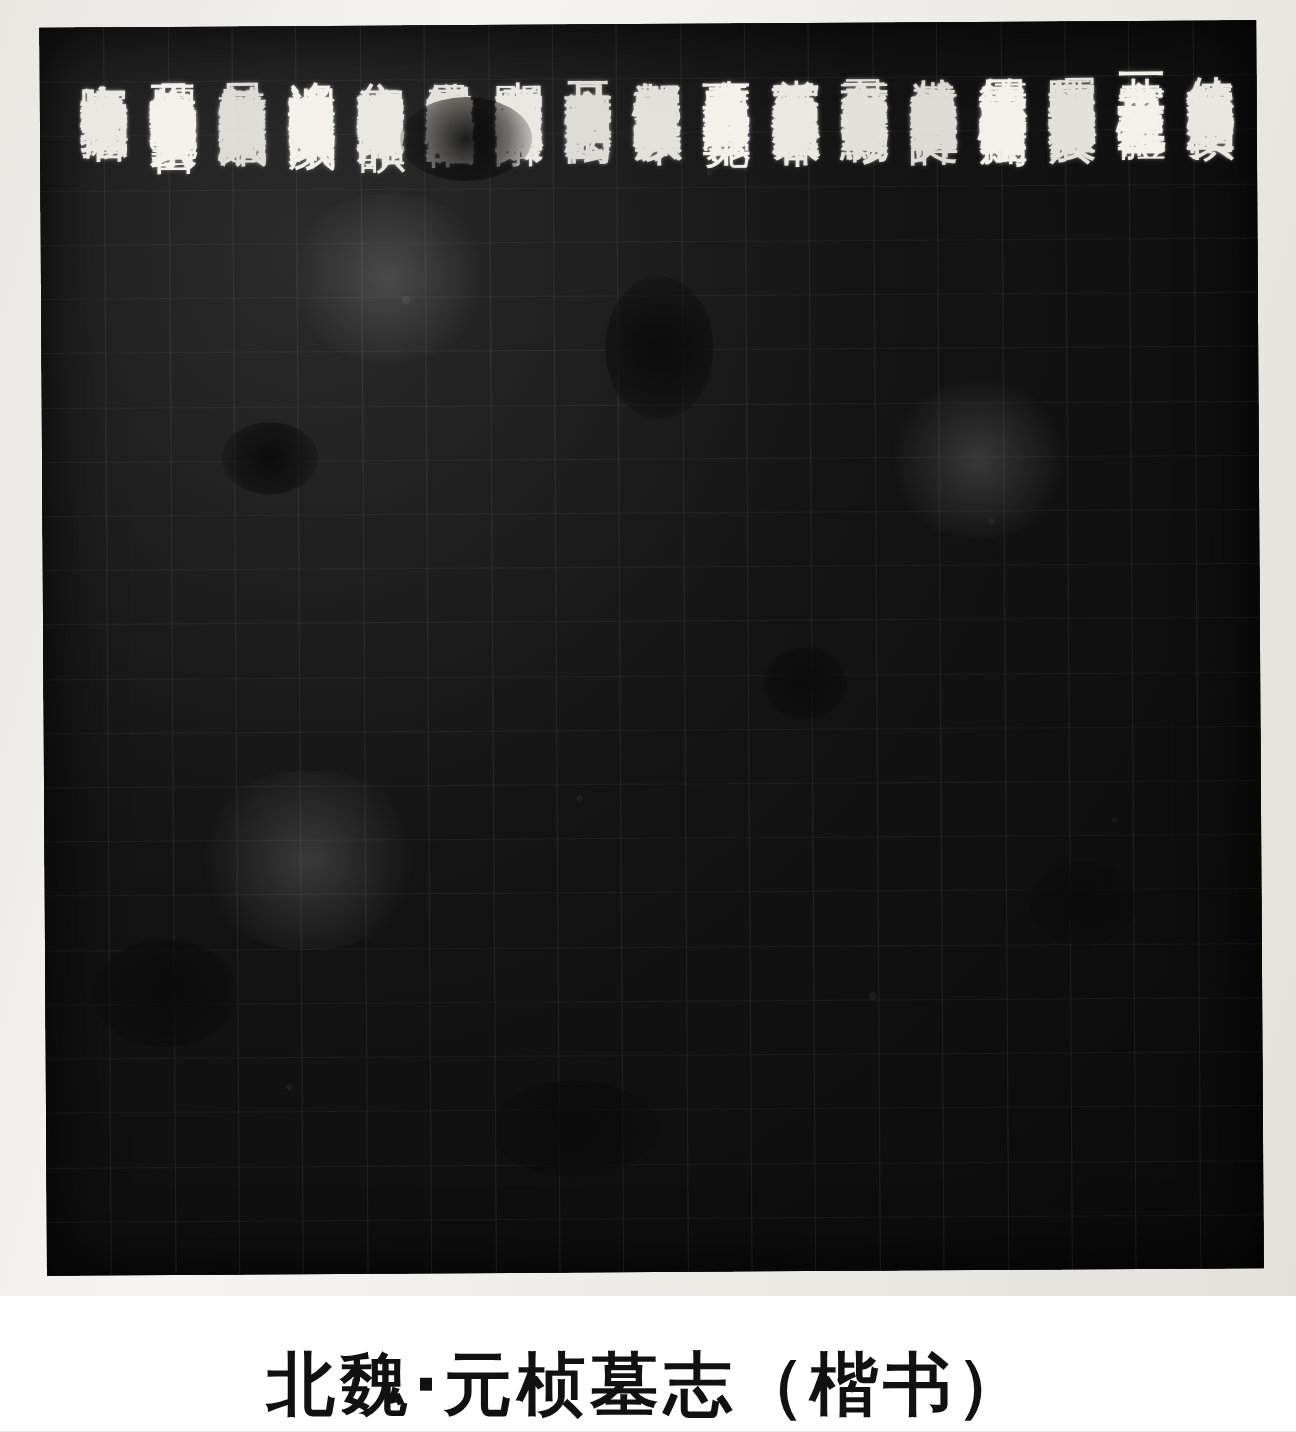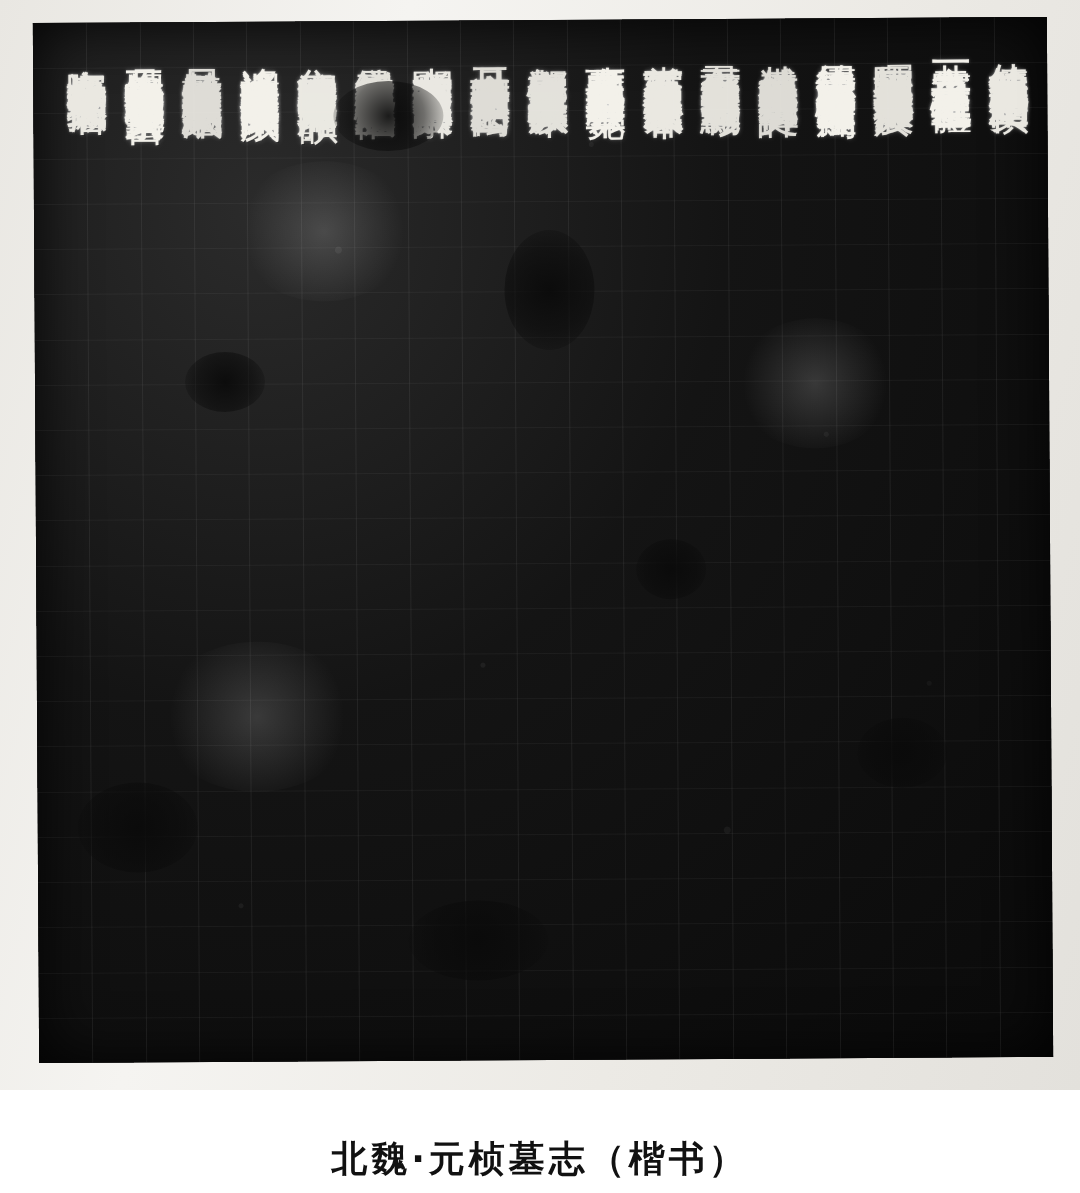--- a/index.html
+++ b/index.html
@@ -138,21 +138,21 @@
   .caption-bar {
     flex: 1 0 auto;
     width: 1080px;
     background: #ffffff;
     display: flex;
     align-items: center;
     justify-content: center;
   }
   .caption {
     font-family: "DejaVu Sans", "Liberation Sans", sans-serif;
-    font-size: 36px;
+    font-size: 57px;
     font-weight: 700;
     color: #111111;
     letter-spacing: 4px;
     white-space: nowrap;
     margin-top: 36px;
   }
 </style>
 </head>
 <body>
 

